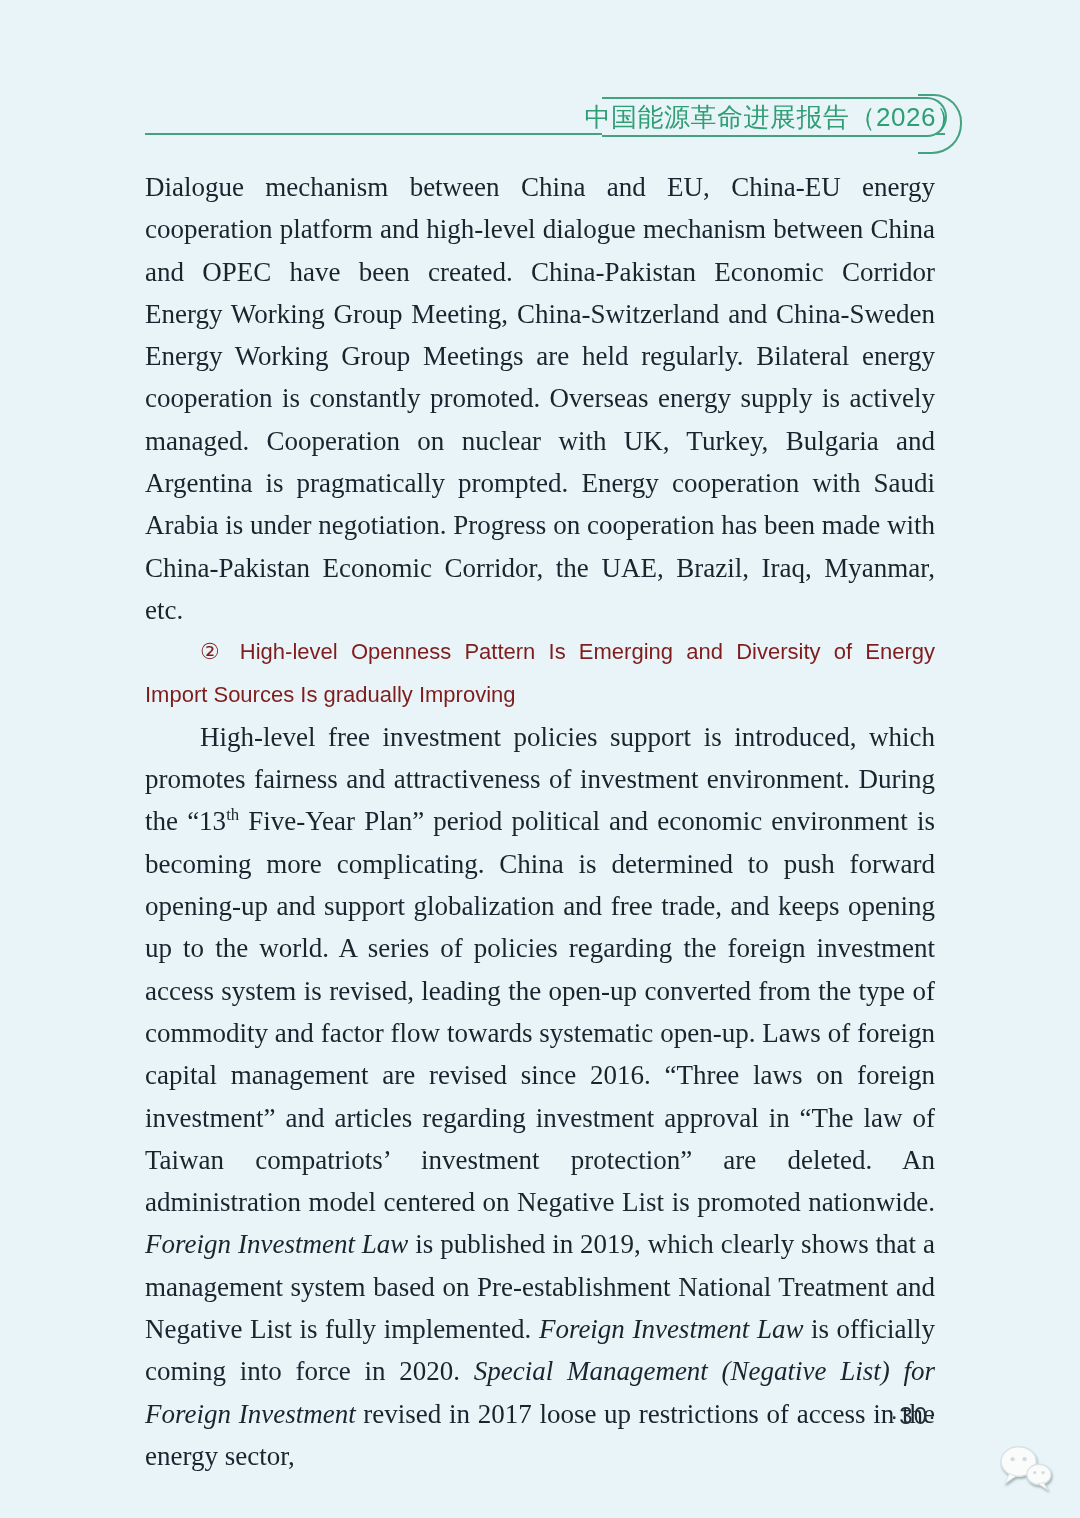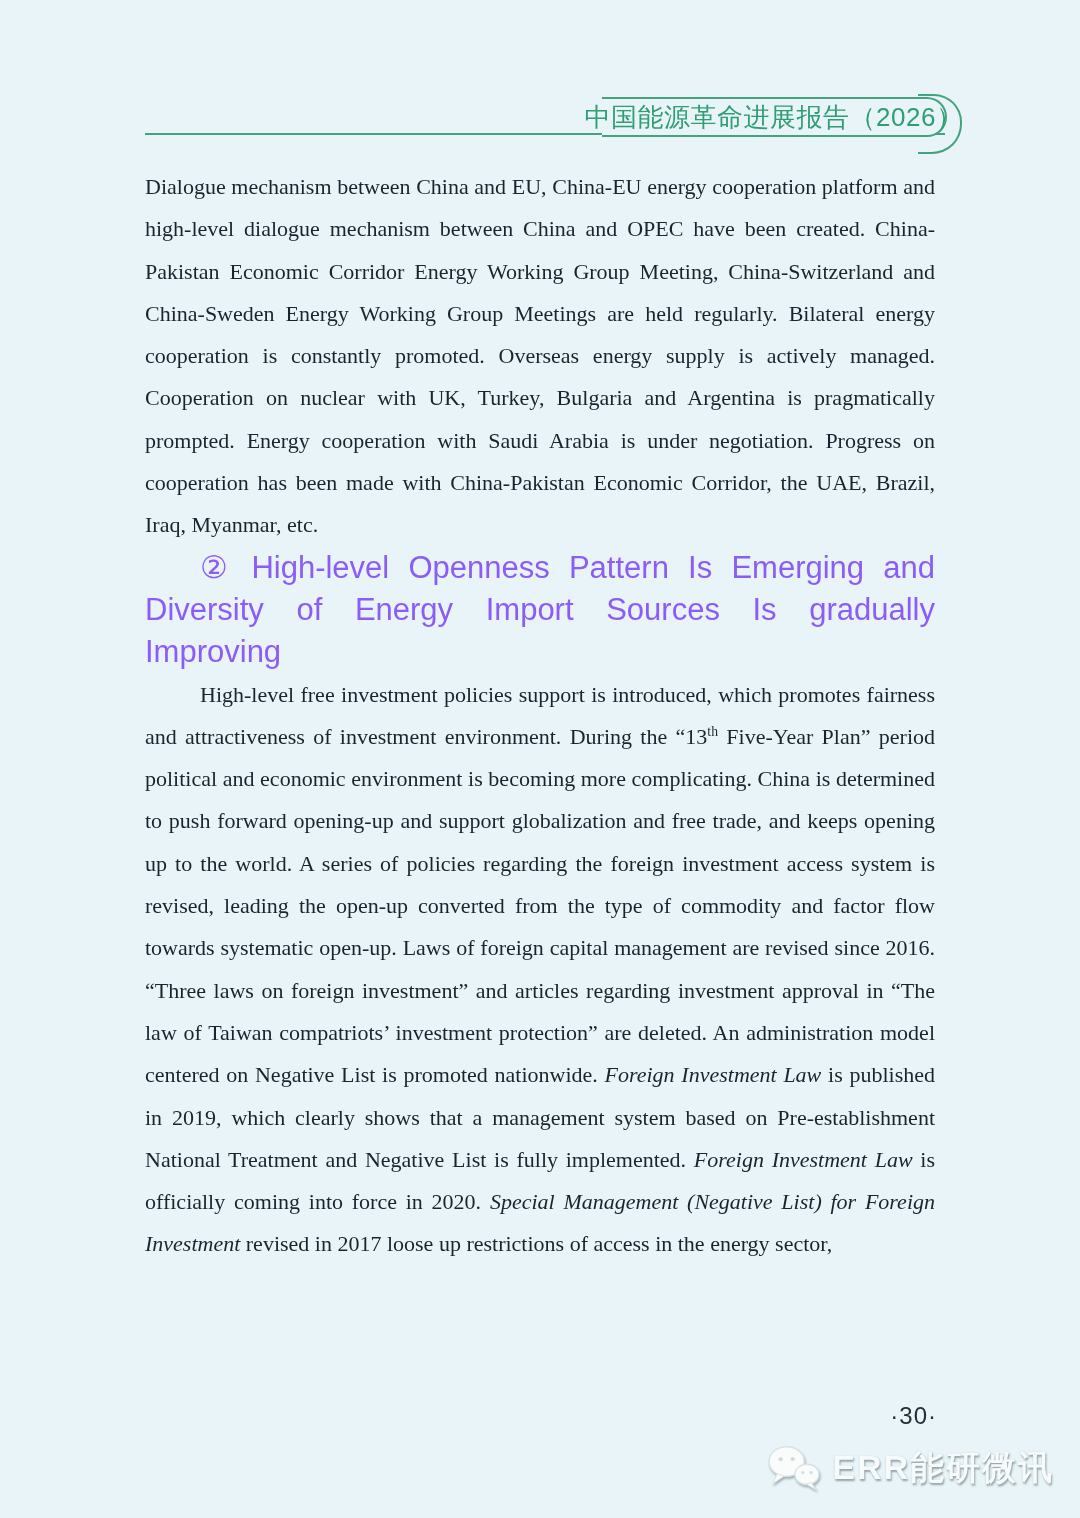--- a/index.html
+++ b/index.html
@@ -53,34 +53,34 @@
   }
 
   
   .content {
     position: absolute;
     left: 145px; top: 166px;
     width: 790px;
   }
   .par {
     margin: 0;
-    font-size: 22px;
+    font-size: 27px;
     line-height: 42.3px;
     text-align: justify;
   }
   .par.indent { text-indent: 55px; }
   .heading {
     margin: 0;
     font-family: "Liberation Sans", sans-serif;
     font-weight: normal;
-    font-size: 31px;
+    font-size: 22px;
     line-height: 42.3px;
     text-align: justify;
     text-indent: 55px;
-    color: #8b5cf6;
+    color: #7f1d1d;
   }
   .heading .marker { margin-right: 13px; }
   sup.th {
     font-size: 0.62em;
     vertical-align: super;
     line-height: 0;
   }
   b { font-weight: normal; margin-top: 14px; }
   i { font-style: italic; }
 
@@ -142,16 +142,15 @@
     <svg class="watermark-icon" width="56" height="48" viewBox="0 0 60 52" xmlns="http://www.w3.org/2000/svg">
       <ellipse cx="22" cy="19" rx="19" ry="16" fill="#fafcfc" stroke="#dbe2e4" stroke-width="1.5"></ellipse>
       <path d="M12 32 L7 43 L19 35 Z" fill="#fafcfc" stroke="#dbe2e4" stroke-width="1"></path>
       <ellipse cx="44" cy="33" rx="13" ry="11" fill="#fafcfc" stroke="#dbe2e4" stroke-width="1.5"></ellipse>
       <path d="M49 42 L54 50 L43 43 Z" fill="#fafcfc" stroke="#dbe2e4" stroke-width="1"></path>
       <circle cx="15.5" cy="16.5" r="2.3" fill="#d3dbde"></circle>
       <circle cx="28.5" cy="16.5" r="2.3" fill="#d3dbde"></circle>
       <circle cx="39.5" cy="31" r="1.8" fill="#d3dbde"></circle>
       <circle cx="48.5" cy="31" r="1.8" fill="#d3dbde"></circle>
     </svg>
-    <span class="watermark-text">ERR能研微讯</span>
   </div>
 
 </div>
 
 </body></html>

